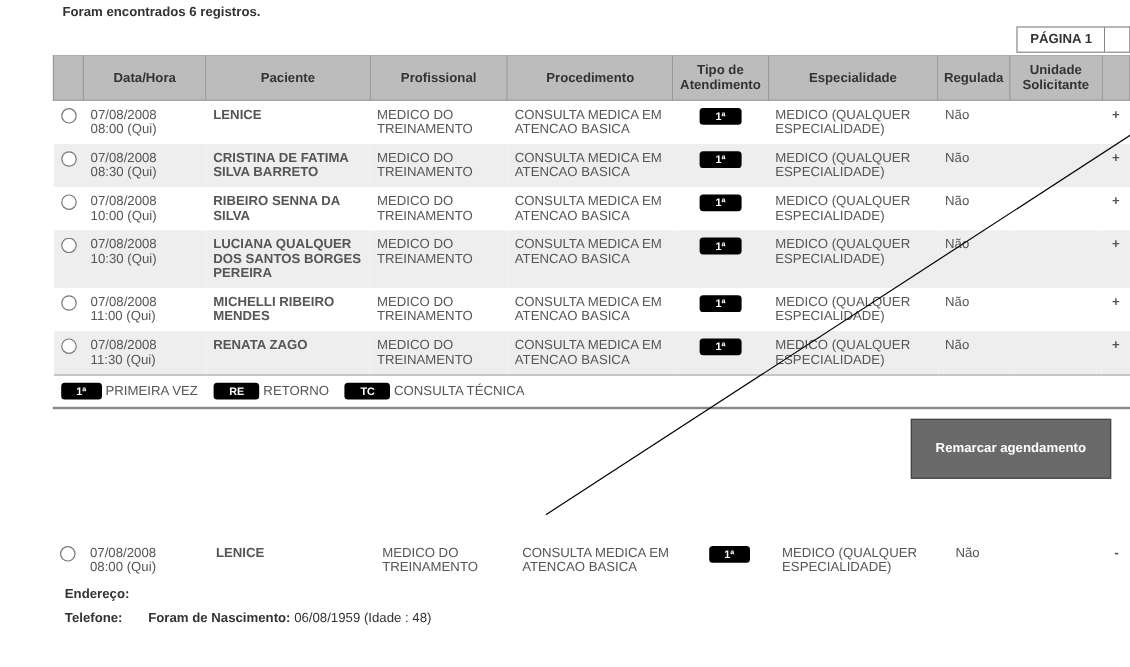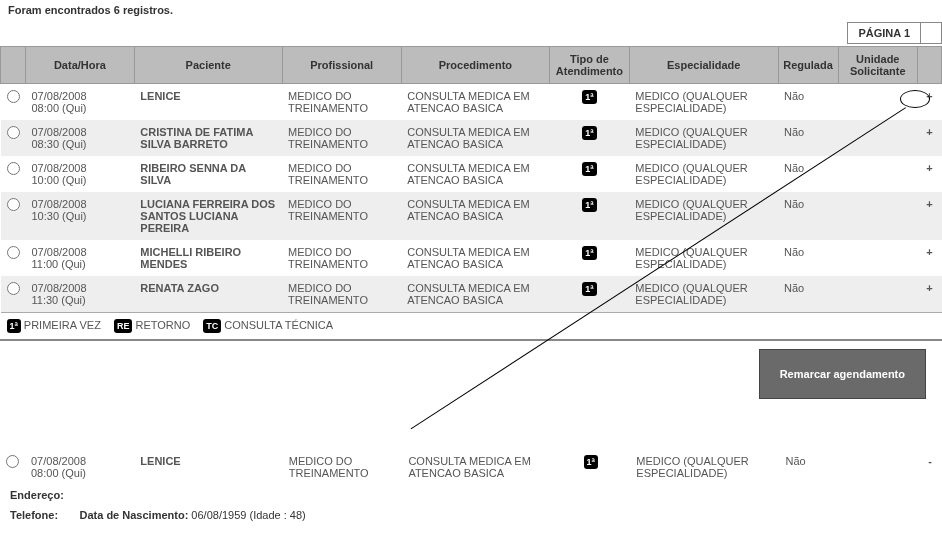--- a/index.html
+++ b/index.html
@@ -59,21 +59,21 @@
     .col-tipo { width: 80px; text-align: center; }
     .col-espec { width: 150px; }
     .col-reg { width: 60px; }
     .col-unid { width: 80px; }
     .col-expand { width: 24px; text-align: center; color: #888; font-size: 14px; font-weight: bold; }
     .badge {
       display: inline-block;
       background: #000;
       color: #fff;
       border-radius: 3px;
-      padding: 1px 3px;
+      padding: 1px 13px;
       font-size: 9px;
       font-weight: bold;
       line-height: 12px;
       min-width: 14px;
       text-align: center;
     }
     .legend-row td {
       padding: 4px 8px;
       font-size: 9px;
       color: #555;
@@ -113,21 +113,21 @@
     .detail-section {
       margin-top: 30px;
     }
     .detail-section table.sched td { padding: 6px 6px; }
     .detail-info {
       padding: 4px 10px;
       font-size: 11px;
       color: #333;
     }
     .detail-info b { font-weight: bold; }
-    .container { position: relative; }
+    .container { position: relative; margin-left: 44px; }
   </style>
 </head>
 <body>
 
 <div class="container">
   <div class="results-count">Foram encontrados 6 registros.</div>
 
   <div class="page-indicator-row">
     <div>PÁGINA 1</div>
     <div class="page-next"></div>
@@ -181,21 +181,21 @@
           <td class="col-proc">CONSULTA MEDICA EM ATENCAO BASICA</td>
           <td class="col-tipo" style="text-align:center"><span class="badge">1ª</span></td>
           <td class="col-espec">MEDICO (QUALQUER ESPECIALIDADE)</td>
           <td class="col-reg">Não</td>
           <td class="col-unid"></td>
           <td class="col-expand">+</td>
         </tr>
         <tr class="row-odd">
           <td class="radio-cell"><input type="radio" name="sel" style=""></td>
           <td class="col-datahora">07/08/2008<br>10:30 (Qui)</td>
-          <td class="col-paciente">LUCIANA FERREIRA DOS SANTOS LUCIANA PEREIRA</td>
+          <td class="col-paciente">LUCIANA QUALQUER DOS SANTOS BORGES PEREIRA</td>
           <td class="col-prof">MEDICO DO TREINAMENTO</td>
           <td class="col-proc">CONSULTA MEDICA EM ATENCAO BASICA</td>
           <td class="col-tipo" style="text-align:center"><span class="badge">1ª</span></td>
           <td class="col-espec">MEDICO (QUALQUER ESPECIALIDADE)</td>
           <td class="col-reg">Não</td>
           <td class="col-unid"></td>
           <td class="col-expand">+</td>
         </tr>
         <tr class="row-even">
           <td class="radio-cell"><input type="radio" name="sel" style=""></td>
@@ -259,17 +259,17 @@
         <td class="col-expand">-</td>
       </tr>
     </tbody>
       </table>
     <div class="detail-info">
       <b>Endereço:</b>
     </div>
     <div class="detail-info">
       <b>Telefone:</b>
       &nbsp;&nbsp;&nbsp;&nbsp;&nbsp;
-      <b>Data de Nascimento:</b>
+      <b>Foram de Nascimento:</b>
       <span>06/08/1959 (Idade : 48)</span>
     </div>
   </div>
 </div>
 
 </body></html>

